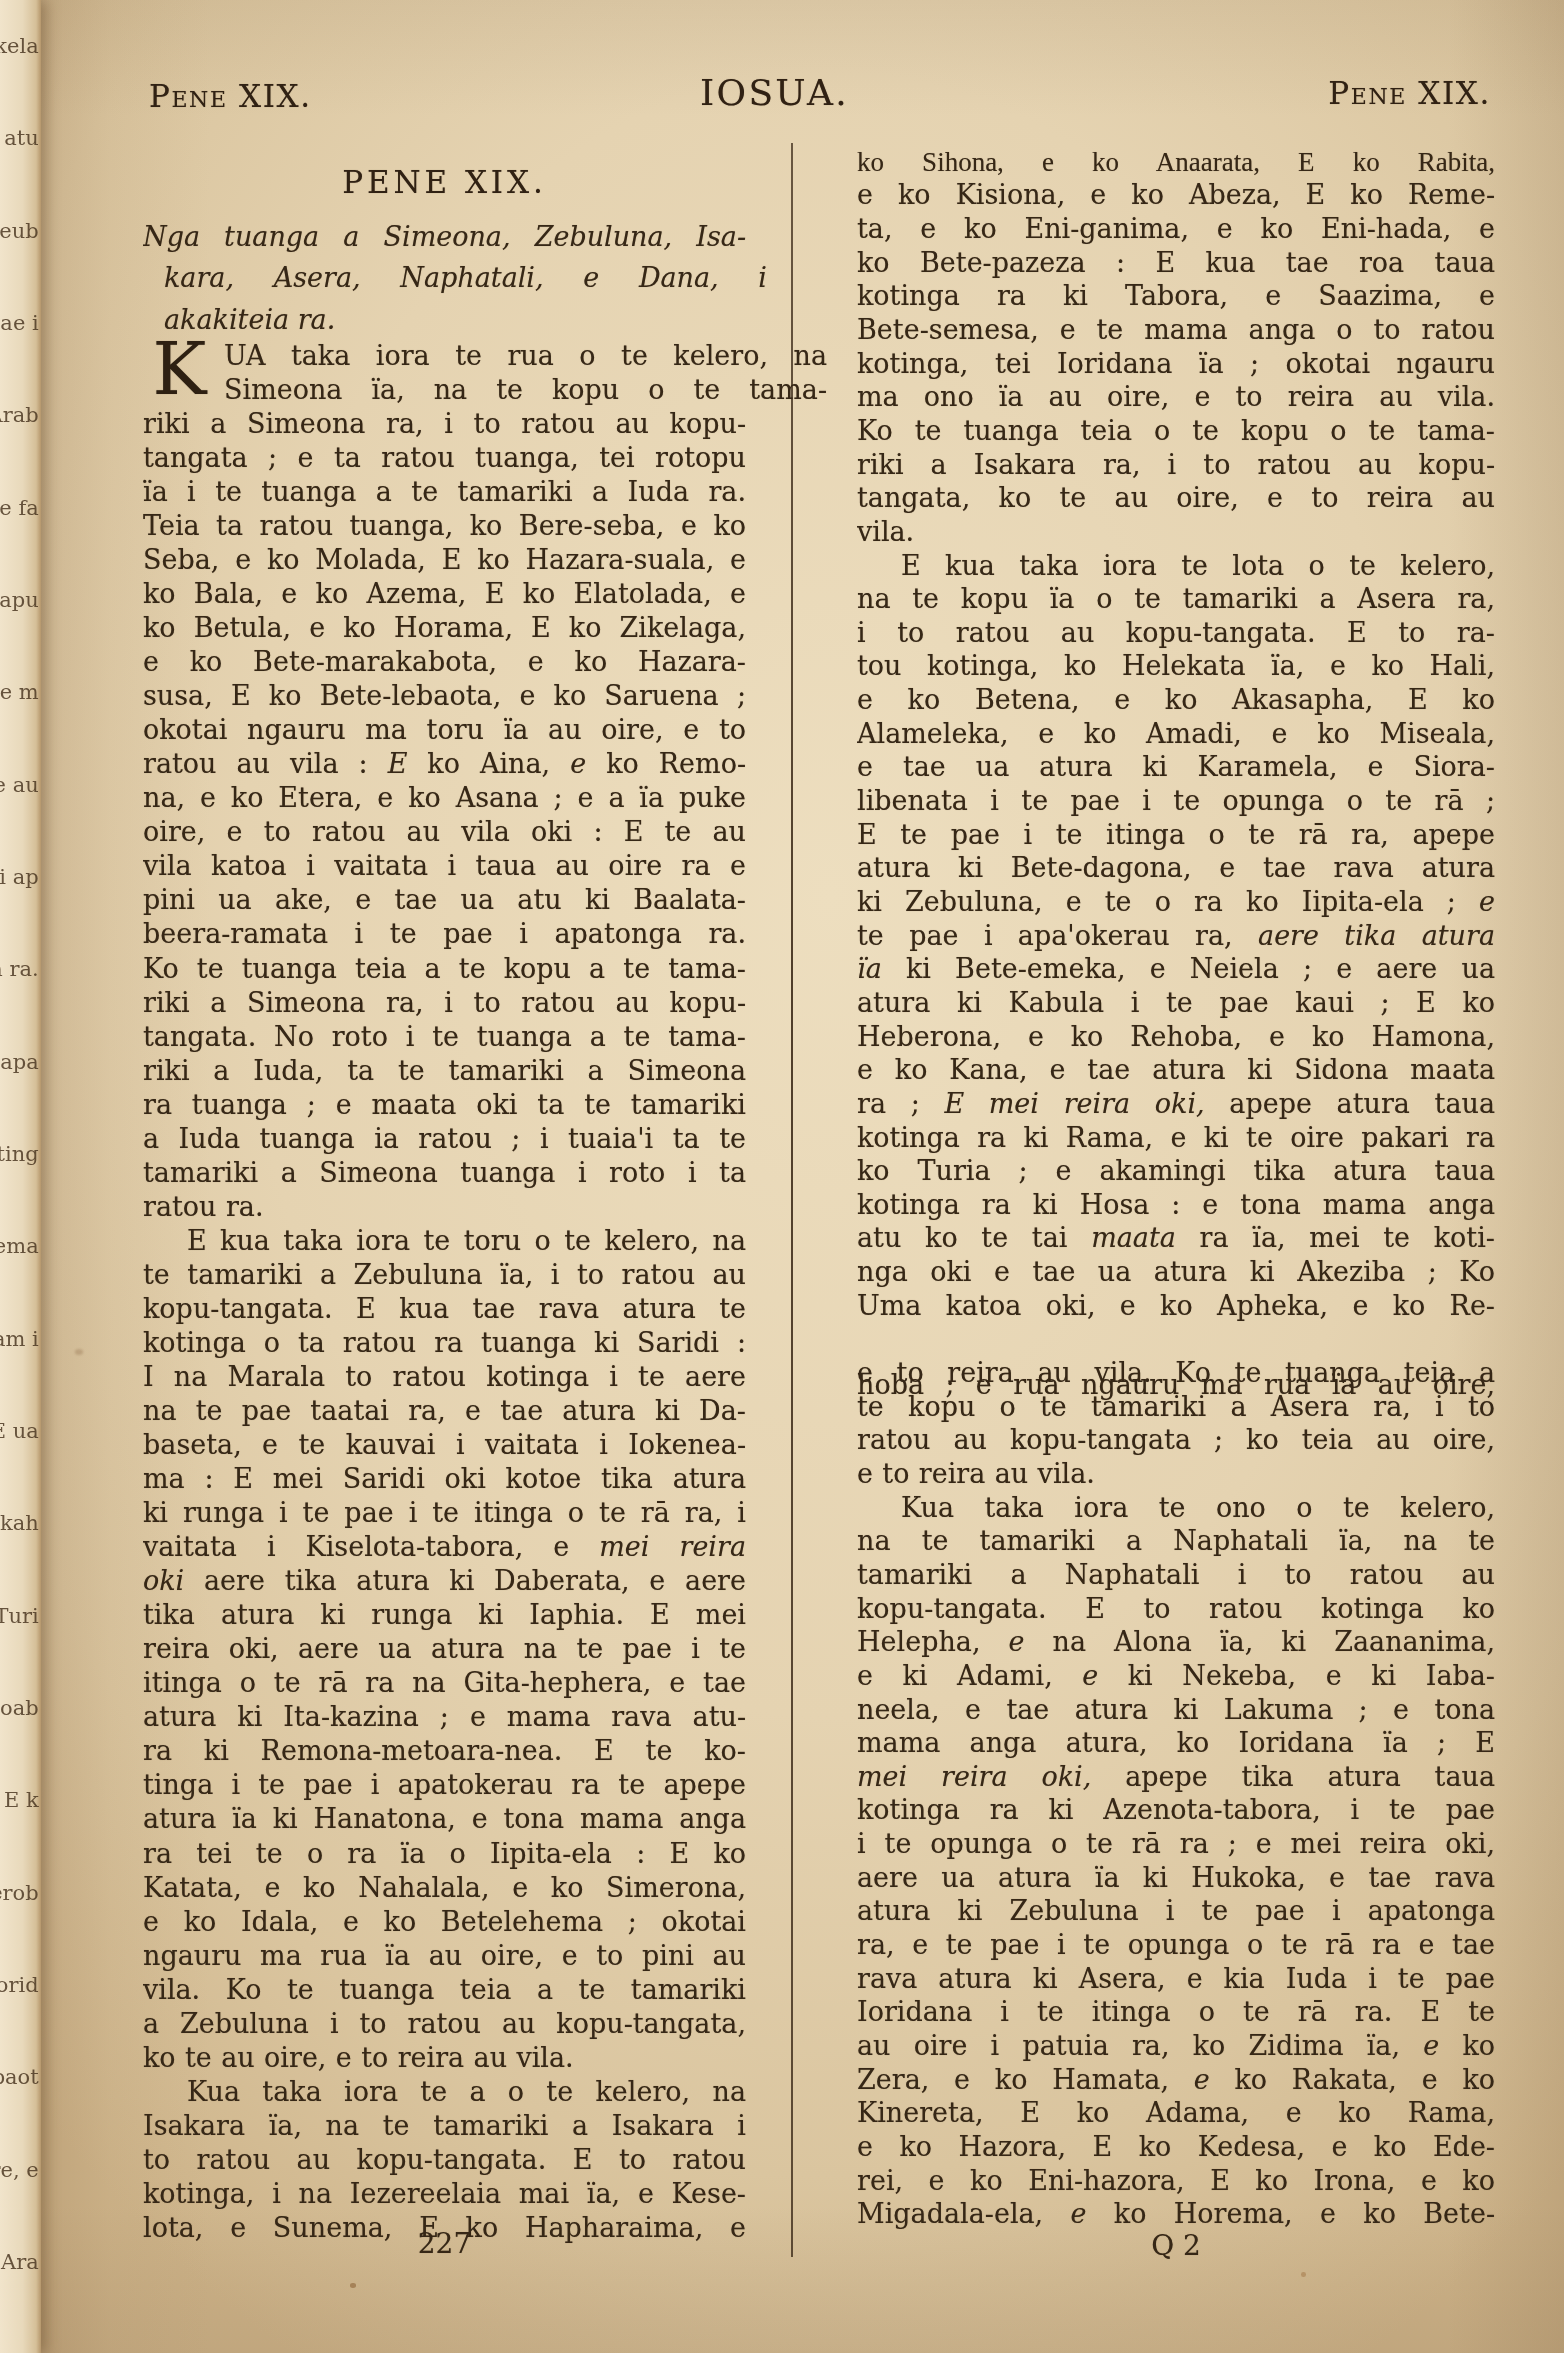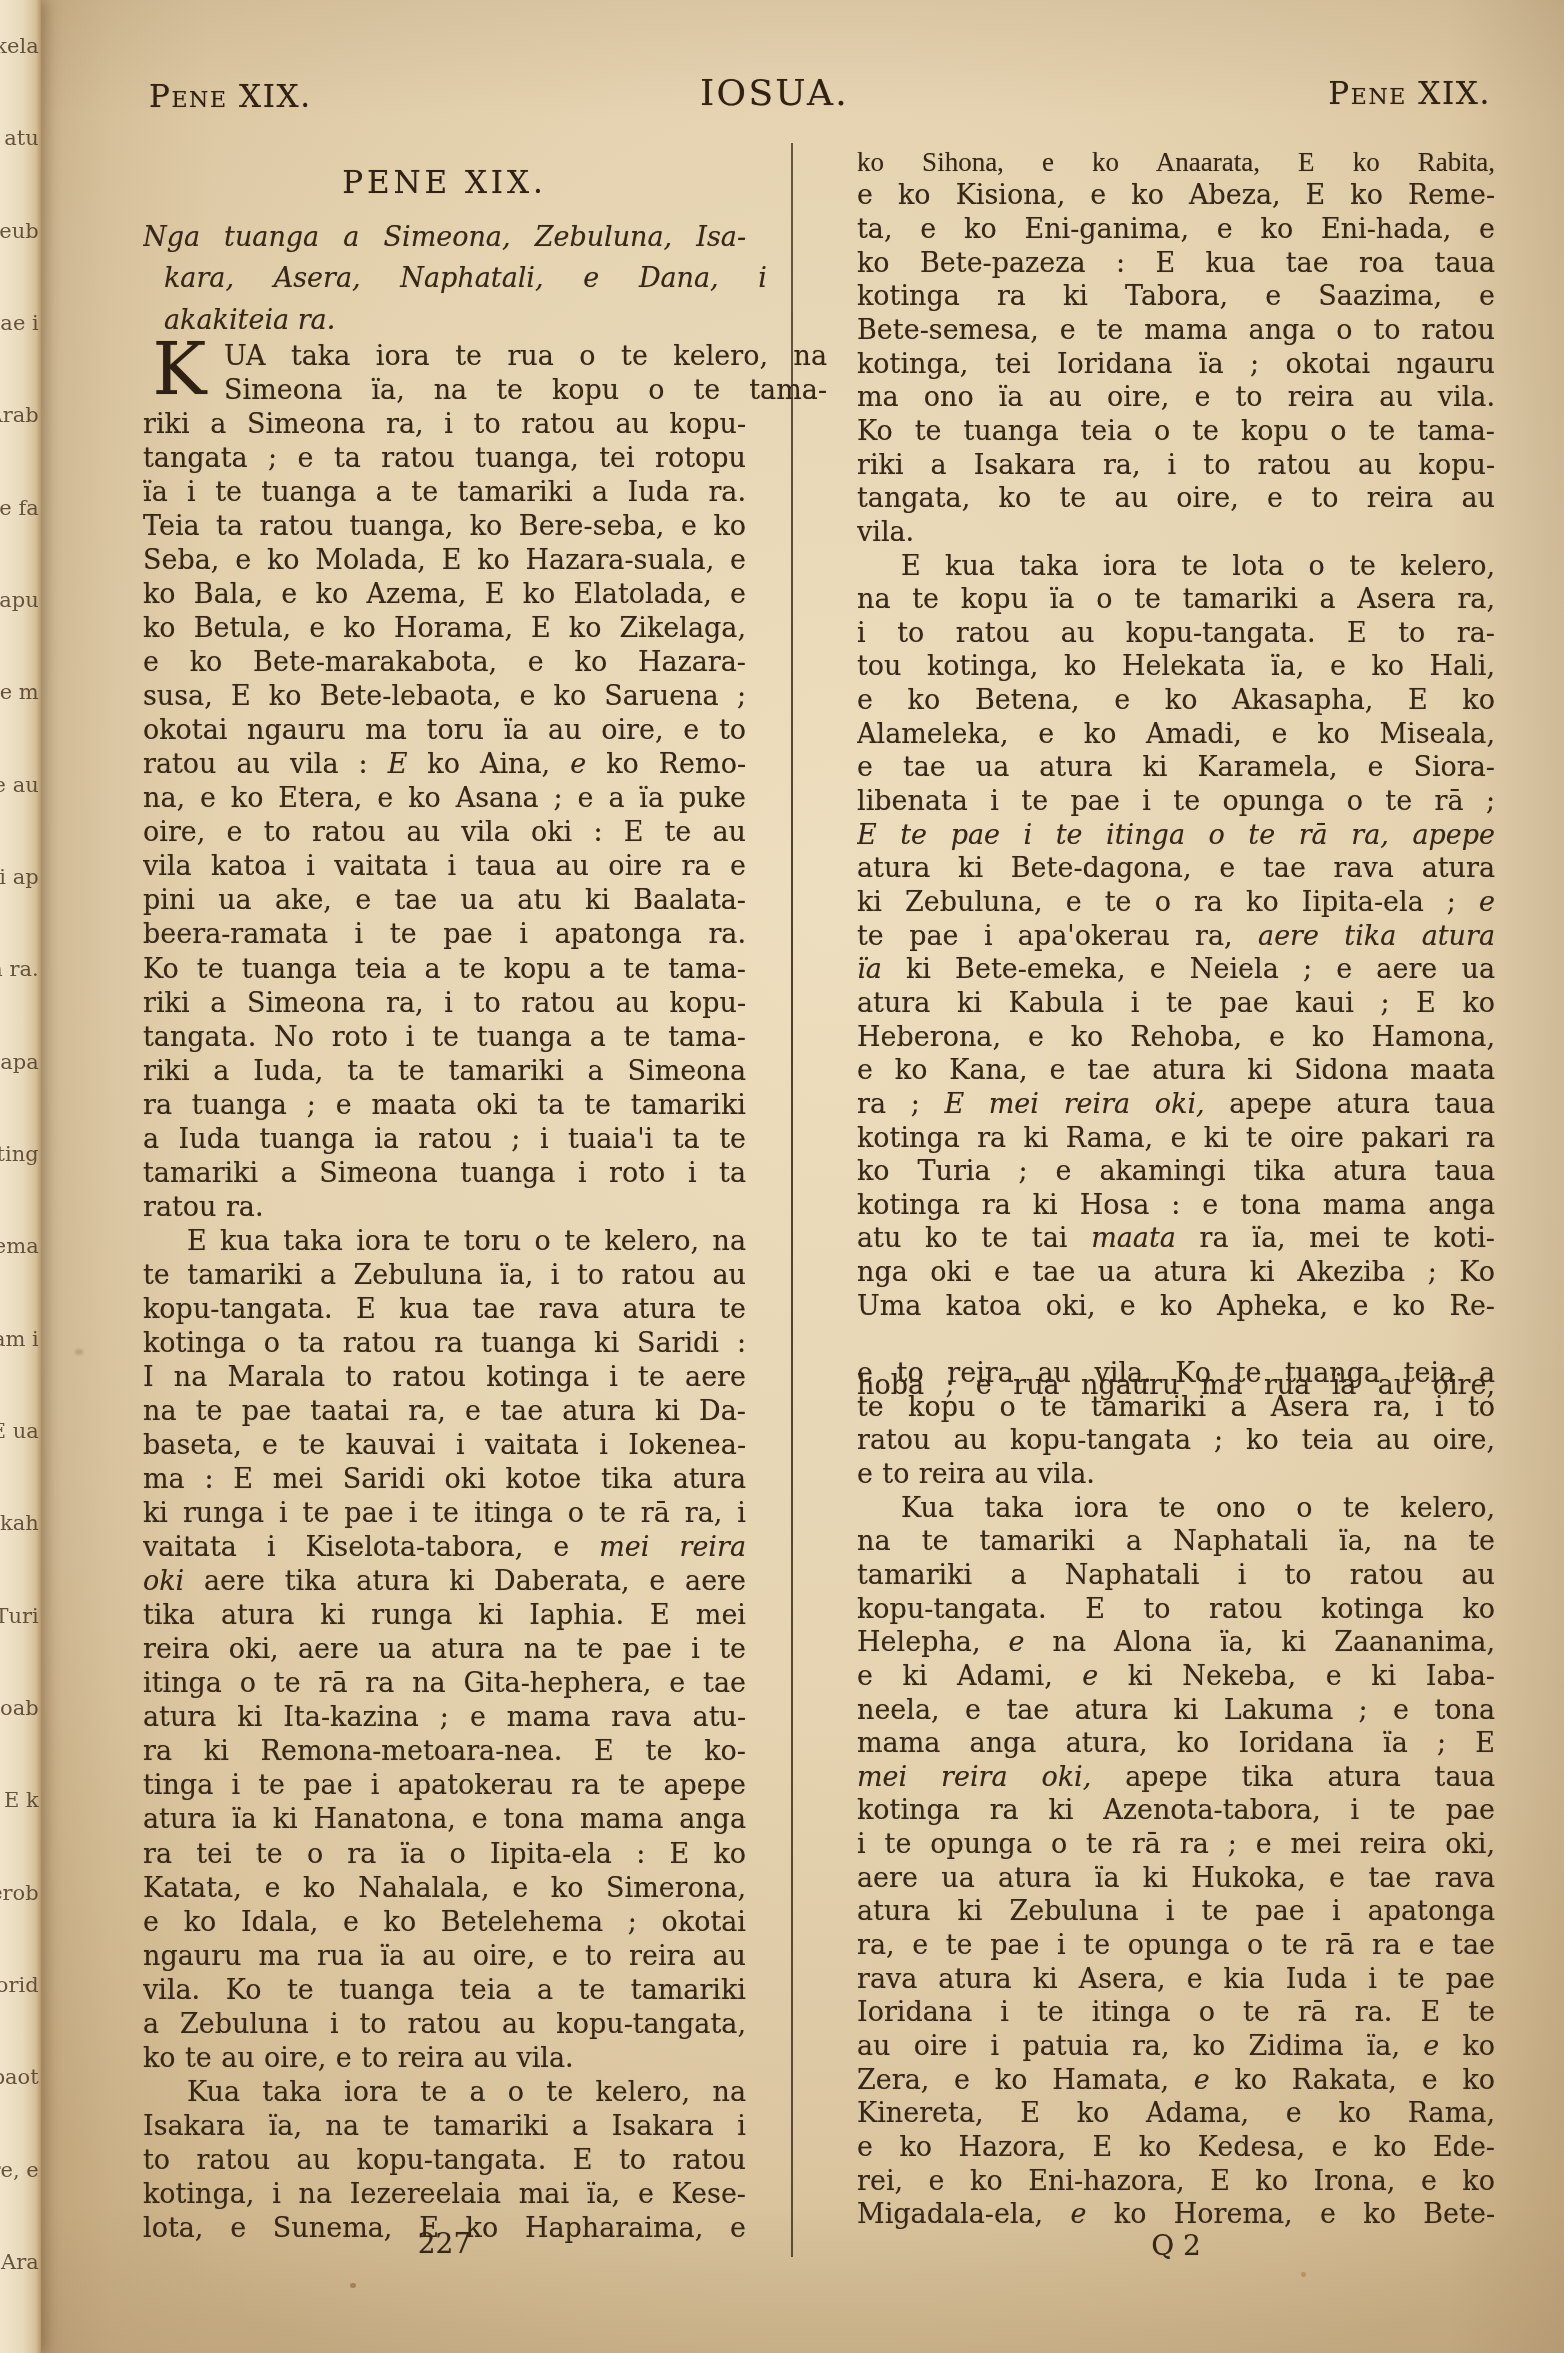--- a/index.html
+++ b/index.html
@@ -151,21 +151,21 @@
         <div class="bline" style="top: 1598px;">tika atura ki runga ki Iaphia. E mei</div>
         <div class="bline" style="top: 1632px;">reira oki, aere ua atura na te pae i te</div>
         <div class="bline" style="top: 1666px;">itinga o te rā ra na Gita-hephera, e tae</div>
         <div class="bline" style="top: 1700px;">atura ki Ita-kazina ; e mama rava atu-</div>
         <div class="bline" style="top: 1734px;">ra ki Remona-metoara-nea. E te ko-</div>
         <div class="bline" style="top: 1768px;">tinga i te pae i apatokerau ra te apepe</div>
         <div class="bline" style="top: 1802px;">atura ïa ki Hanatona, e tona mama anga</div>
         <div class="bline" style="top: 1837px;">ra tei te o ra ïa o Iipita-ela : E ko</div>
         <div class="bline" style="top: 1871px;">Katata, e ko Nahalala, e ko Simerona,</div>
         <div class="bline" style="top: 1905px;">e ko Idala, e ko Betelehema ; okotai</div>
-        <div class="bline" style="top: 1939px;">ngauru ma rua ïa au oire, e to reira au</div>
+        <div class="bline" style="top: 1939px;">ngauru ma rua ïa au oire, e to pini au</div>
         <div class="bline" style="top: 1973px;">vila. Ko te tuanga teia a te tamariki</div>
         <div class="bline" style="top: 2007px;">a Zebuluna i to ratou au kopu-tangata,</div>
         <div class="bline noj" style="top: 2041px;">ko te au oire, e to reira au vila.</div>
         <div class="bline ind" style="top: 2075px;">Kua taka iora te a o te kelero, na</div>
         <div class="bline" style="top: 2109px;">Isakara ïa, na te tamariki a Isakara i</div>
         <div class="bline" style="top: 2143px;">to ratou au kopu-tangata. E to ratou</div>
         <div class="bline" style="top: 2177px;">kotinga, i na Iezereelaia mai ïa, e Kese-</div>
         <div class="bline" style="top: 2211px;">lota, e Sunema, E ko Hapharaima, e</div>
       </div>
     <div class="pnum" style="top:2230px;">227</div>
@@ -186,21 +186,21 @@
         <div class="bline" style="top: 481px;">tangata, ko te au oire, e to reira au</div>
         <div class="bline noj" style="top: 515px;">vila.</div>
         <div class="bline ind" style="top: 549px;">E kua taka iora te lota o te kelero,</div>
         <div class="bline" style="top: 582px;">na te kopu ïa o te tamariki a Asera ra,</div>
         <div class="bline" style="top: 616px;">i to ratou au kopu-tangata. E to ra-</div>
         <div class="bline" style="top: 649px;">tou kotinga, ko Helekata ïa, e ko Hali,</div>
         <div class="bline" style="top: 683px;">e ko Betena, e ko Akasapha, E ko</div>
         <div class="bline" style="top: 717px;">Alameleka, e ko Amadi, e ko Miseala,</div>
         <div class="bline" style="top: 750px;">e tae ua atura ki Karamela, e Siora-</div>
         <div class="bline" style="top: 784px;">libenata i te pae i te opunga o te rā ;</div>
-        <div class="bline" style="top: 818px; font-style: italic;">E te pae i te itinga o te rā ra, apepe</div>
+        <div class="bline" style="top: 818px;">E te pae i te itinga o te rā ra, apepe</div>
         <div class="bline" style="top: 851px;">atura ki Bete-dagona, e tae rava atura</div>
         <div class="bline" style="top: 885px;">ki Zebuluna, e te o ra ko Iipita-ela ; <i>e</i></div>
         <div class="bline" style="top: 919px;">te pae i apa'okerau ra, <i>aere tika atura</i></div>
         <div class="bline" style="top: 952px;"><i>ïa</i> ki Bete-emeka, e Neiela ; e aere ua</div>
         <div class="bline" style="top: 986px;">atura ki Kabula i te pae kaui ; E ko</div>
         <div class="bline" style="top: 1020px;">Heberona, e ko Rehoba, e ko Hamona,</div>
         <div class="bline" style="top: 1053px;">e ko Kana, e tae atura ki Sidona maata</div>
         <div class="bline" style="top: 1087px;">ra ; <i>E mei reira oki,</i> apepe atura taua</div>
         <div class="bline" style="top: 1121px;">kotinga ra ki Rama, e ki te oire pakari ra</div>
         <div class="bline" style="top: 1154px;">ko Turia ; e akamingi tika atura taua</div>

